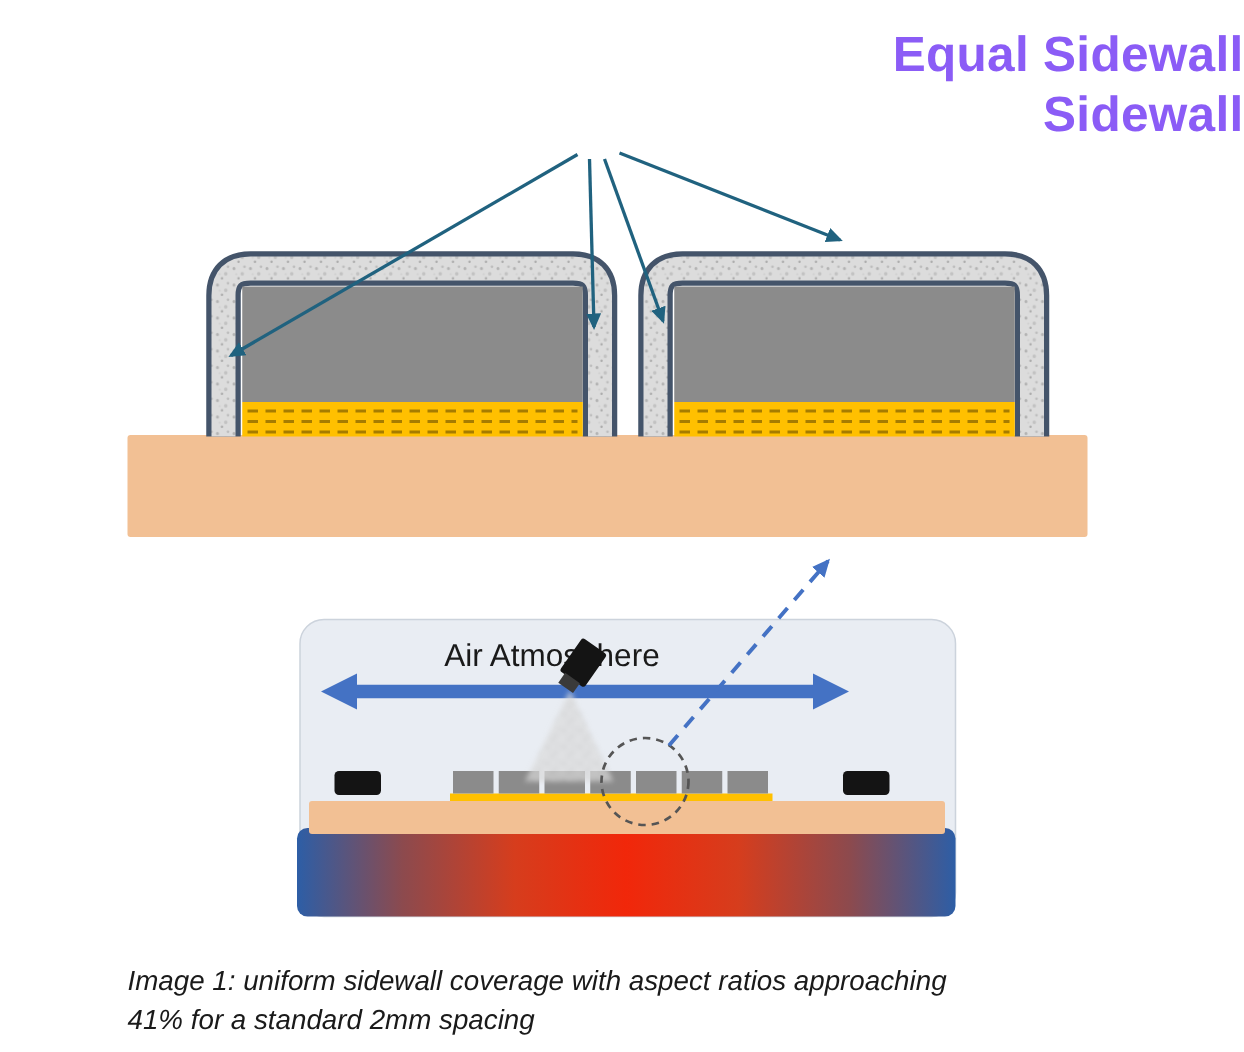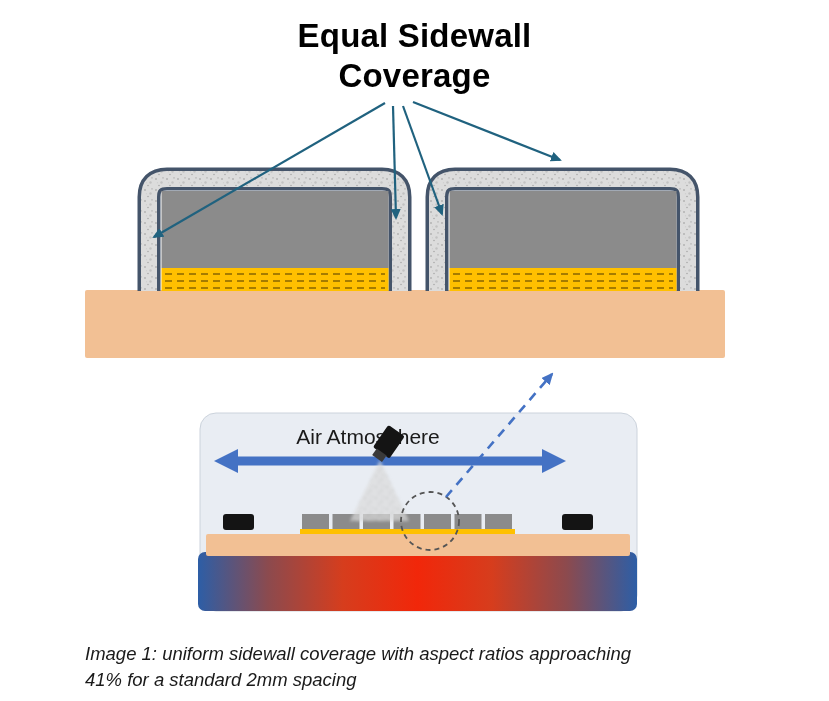--- a/index.html
+++ b/index.html
@@ -9,24 +9,24 @@
     height: 701px;
     background: #ffffff;
     font-family: "Liberation Sans", sans-serif;
     overflow: hidden;
   }
   .title {
     position: absolute;
     top: 16px;
     left: 0;
     width: 829px;
-    text-align: center;
+    text-align: right;
     font-size: 33px;
     font-weight: 600;
-    color: #000000;
+    color: #8b5cf6;
     line-height: 1.22;
     letter-spacing: 0.2px;
   }
   .diagram-svg {
     position: absolute;
     top: 0;
     left: 0;
   }
   .caption {
     position: absolute;
@@ -39,21 +39,21 @@
     line-height: 1.38;
   }
 </style>
 </head>
 <body>
 
 <div class="page">
 
   <div class="title">
     <div>Equal Sidewall</div>
-    <div>Coverage</div>
+    <div>Sidewall</div>
   </div>
 
   <svg class="diagram-svg" width="829" height="701" viewBox="0 0 829 701" xmlns="http://www.w3.org/2000/svg">
 
     <defs>
       <pattern id="speckle" width="11" height="11" patternUnits="userSpaceOnUse">
         <rect width="11" height="11" fill="#dcdcdc"></rect>
         <circle cx="2" cy="3" r="1" fill="#b3b3b3"></circle>
         <circle cx="7.5" cy="6.5" r="1.2" fill="#c2c2c2"></circle>
         <circle cx="5" cy="9.5" r="0.8" fill="#a9a9a9"></circle>

